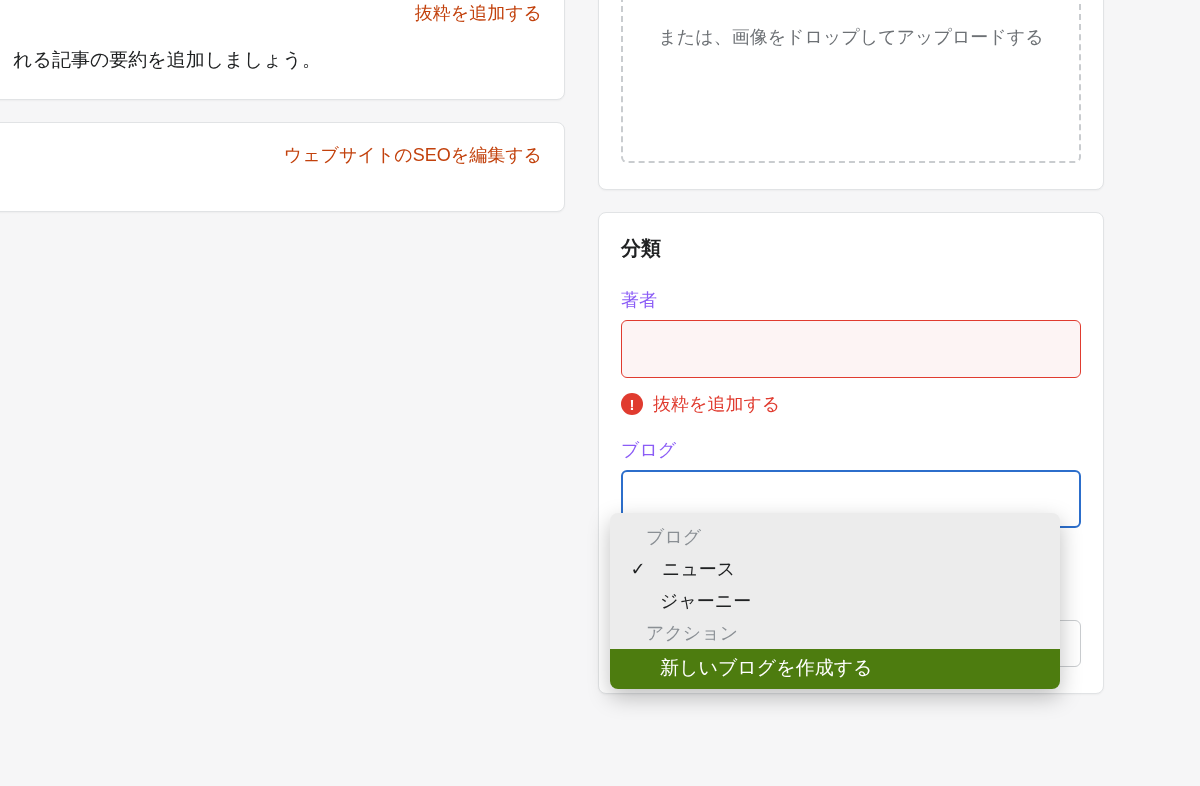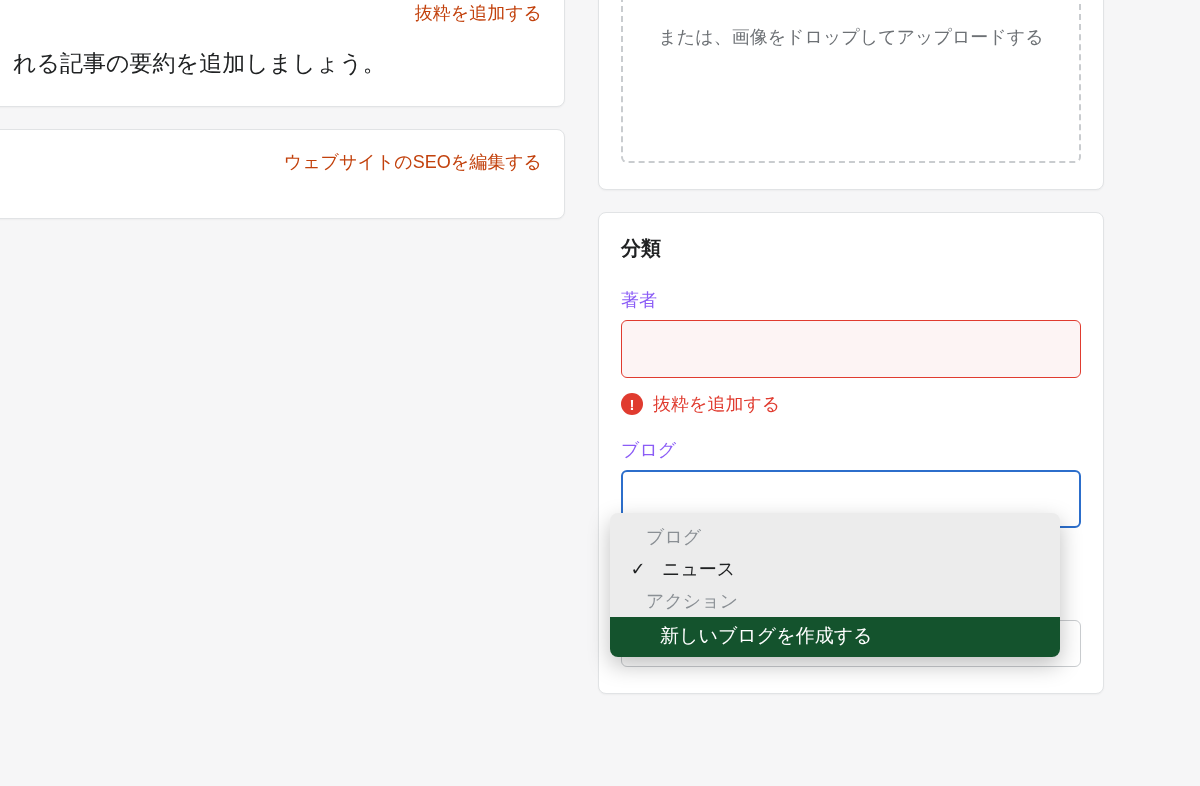--- a/index.html
+++ b/index.html
@@ -31,21 +31,21 @@
     text-align: right;
     margin-bottom: 20px;
   }
   .link {
     color: #c2410c;
     font-size: 18px;
     cursor: pointer;
   }
   .card .desc {
     color: #202223;
-    font-size: 23px;
+    font-size: 19px;
     line-height: 1.6;
   }
 
   
   .right-col {
     position: absolute;
     left: 598px;
     top: -30px;
     width: 506px;
   }
@@ -150,21 +150,21 @@
     color: #202223;
     cursor: pointer;
   }
   .pop-check {
     width: 20px;
     display: inline-block;
     text-align: center;
     color: #202223;
   }
   .pop-item.highlight {
-    background: #14532d;
+    background: #4d7c0f;
     color: #fff;
     padding: 6px 18px 8px 50px;
     font-size: 19px;
   }
   .pop-item .label-indent {
     padding-left: 0;
   }
   .pop-item.no-check { padding-left: 50px; }
 
   .field-block { margin-bottom: 22px; }
@@ -218,17 +218,20 @@
     </div>
   </div>
 </div>
 
 <div class="popover">
   <div class="pop-section-label">ブログ</div>
   <div class="pop-item">
     <span class="pop-check">✓</span>
     <span class="label-indent">ニュース</span>
   </div>
+  <div class="pop-item no-check">
+    <span>ジャーニー</span>
+  </div>
   <div class="pop-section-label">アクション</div>
   <div class="pop-item highlight">
     <span>新しいブログを作成する</span>
   </div>
 </div>
 
 </body></html>

